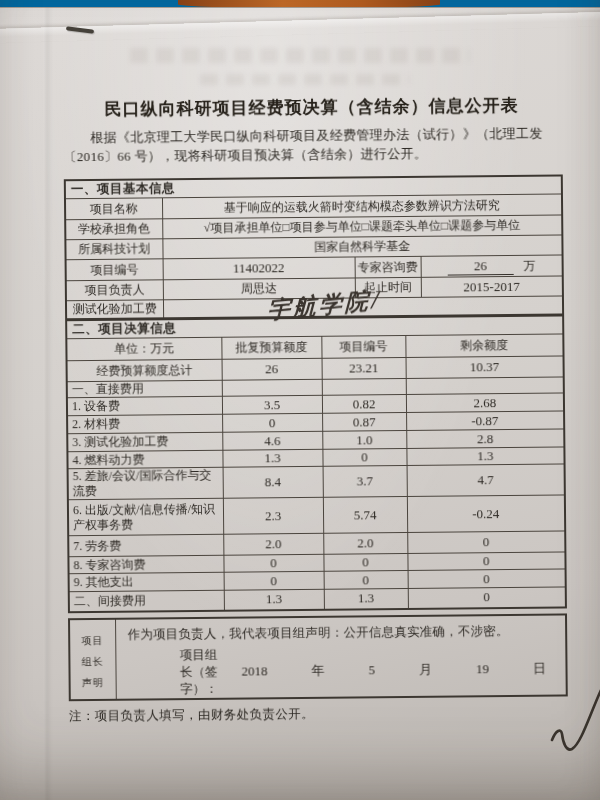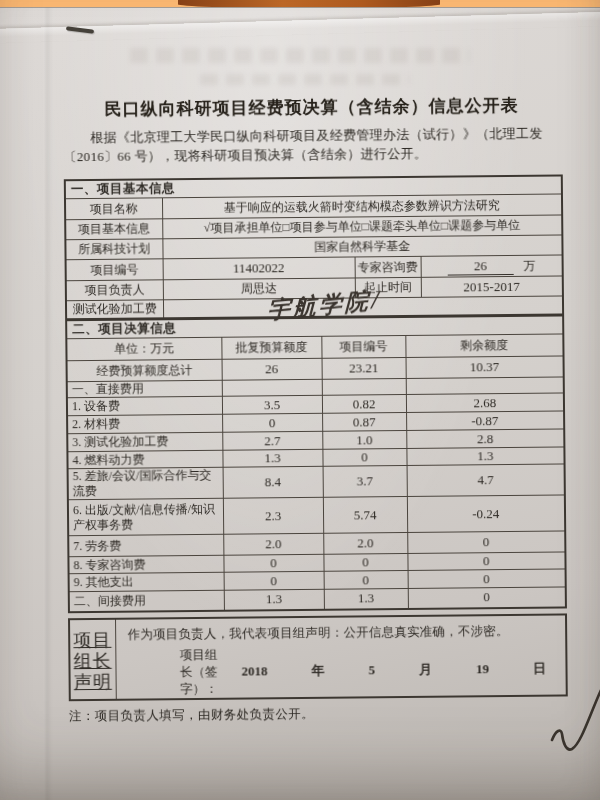--- a/index.html
+++ b/index.html
@@ -1,17 +1,17 @@
 <!DOCTYPE html>
 <html><head>
 <meta charset="utf-8">
 <style>
   html,body{margin:0;padding:0;width:600px;height:800px;overflow:hidden;background:#8a7f74;}
   *{box-sizing:border-box;}
-  .photo{position:relative;width:600px;height:800px;background:#fdba74;overflow:hidden;
+  .photo{position:relative;width:600px;height:800px;background:#0369a1;overflow:hidden;
          font-family:"Liberation Serif","DejaVu Serif",serif;color:#2c2823;}
   .desk{position:absolute;top:0;left:178px;width:262px;height:8px;
         background:linear-gradient(90deg,#8a4318,#c06a28 40%,#b25d21 70%,#8a4318);
         border-radius:0 0 45% 45%;}
   .speck{position:absolute;width:4px;height:3px;border-radius:50%;background:#6e675f;}
   .paper{position:absolute;left:0;top:7px;right:0;bottom:0;
          background:
            radial-gradient(ellipse at 45% 5%, rgba(255,255,255,.28), rgba(255,255,255,0) 55%),
            linear-gradient(90deg, rgba(0,0,0,0) 44px, rgba(0,0,0,.05) 47px, rgba(0,0,0,0) 53px),
            linear-gradient(170deg,#ddd9d6 0%,#d5d1cd 45%,#cbc6c2 75%,#bab5b0 100%);
@@ -41,29 +41,29 @@
        font-size:12.5px;text-align:left;padding-left:5px;letter-spacing:.5px;}
   .nm{text-align:left;padding-left:4px;line-height:1.25;}
   .num{font-size:13px;}
   .uline{display:inline-block;min-width:66px;border-bottom:1px solid #35302b;
          text-align:center;padding:0 4px;font-size:13px;}
   .unit{margin-left:10px;}
   .deptcell{position:relative;}
   .hand{position:absolute;left:26%;top:-9px;font-size:23px;font-weight:600;font-style:italic;
         letter-spacing:3px;color:#3a342e;transform:rotate(-5deg) skewX(-7deg);white-space:nowrap;}
   .hand::after{content:"/";font-size:25px;margin-left:1px;}
-  .dlabel span{display:block;line-height:21px;font-size:18px;letter-spacing:1px;padding-top:0;text-decoration:underline;}
+  .dlabel span{display:block;line-height:21px;font-size:10px;letter-spacing:1px;padding-top:0;}
   .dlabel{vertical-align:middle;padding-top:4px;}
   .dcontent{vertical-align:top;text-align:left;padding:7px 8px 0 12px;}
   .statement{font-size:12.5px;letter-spacing:.2px;}
   .signrow{display:flex;align-items:center;margin-top:4px;padding-left:52px;}
   .signlabel{font-size:12.5px;}
   .sig{margin:-4px 0 -16px 2px;}
   .date{margin-left:auto;padding-right:4px;font-size:13px;white-space:nowrap;}
-  .date span{margin:0 22px;font-weight:bold;}
+  .date span{margin:0 22px;}
   .footnote{margin-top:7px;font-size:12.5px;letter-spacing:.4px;}
   .checkmark{position:absolute;left:548px;top:680px;z-index:4;}
   .vignette{position:absolute;inset:0;pointer-events:none;z-index:6;
             box-shadow:inset 0 -50px 70px -35px rgba(60,50,40,.38),
                        inset -18px 0 45px -28px rgba(60,50,40,.22),
                        inset 14px 0 40px -30px rgba(60,50,40,.15);}
 </style>
 </head>
 <body>
 
@@ -94,21 +94,21 @@
           </colgroup>
         <tbody>
             <tr style="height:18px">
               <td colspan="4" class="sec">一、项目基本信息</td>
             </tr>
         <tr style="height:21px">
           <td>项目名称</td>
           <td colspan="3">基于响应的运载火箭时变结构模态参数辨识方法研究</td>
         </tr>
         <tr style="height:20px">
-          <td>项目基本信息</td>
+          <td>学校承担角色</td>
           <td colspan="3">√项目承担单位□项目参与单位□课题牵头单位□课题参与单位</td>
         </tr>
         <tr style="height:20px">
           <td>所属科技计划</td>
           <td colspan="3">国家自然科学基金</td>
         </tr>
         <tr style="height:21px">
           <td>项目编号</td>
           <td class="num">11402022</td>
           <td>专家咨询费</td>
@@ -165,21 +165,21 @@
           <td class="num">2.68</td>
         </tr>
         <tr style="height:18px">
           <td class="nm">2. 材料费</td>
           <td class="num">0</td>
           <td class="num">0.87</td>
           <td class="num">-0.87</td>
         </tr>
         <tr style="height:18px">
           <td class="nm">3. 测试化验加工费</td>
-          <td class="num">2.7</td>
+          <td class="num">4.6</td>
           <td class="num">1.0</td>
           <td class="num">2.8</td>
         </tr>
         <tr style="height:17px">
           <td class="nm">4. 燃料动力费</td>
           <td class="num">1.3</td>
           <td class="num">0</td>
           <td class="num">1.3</td>
         </tr>
         <tr style="height:30px">

